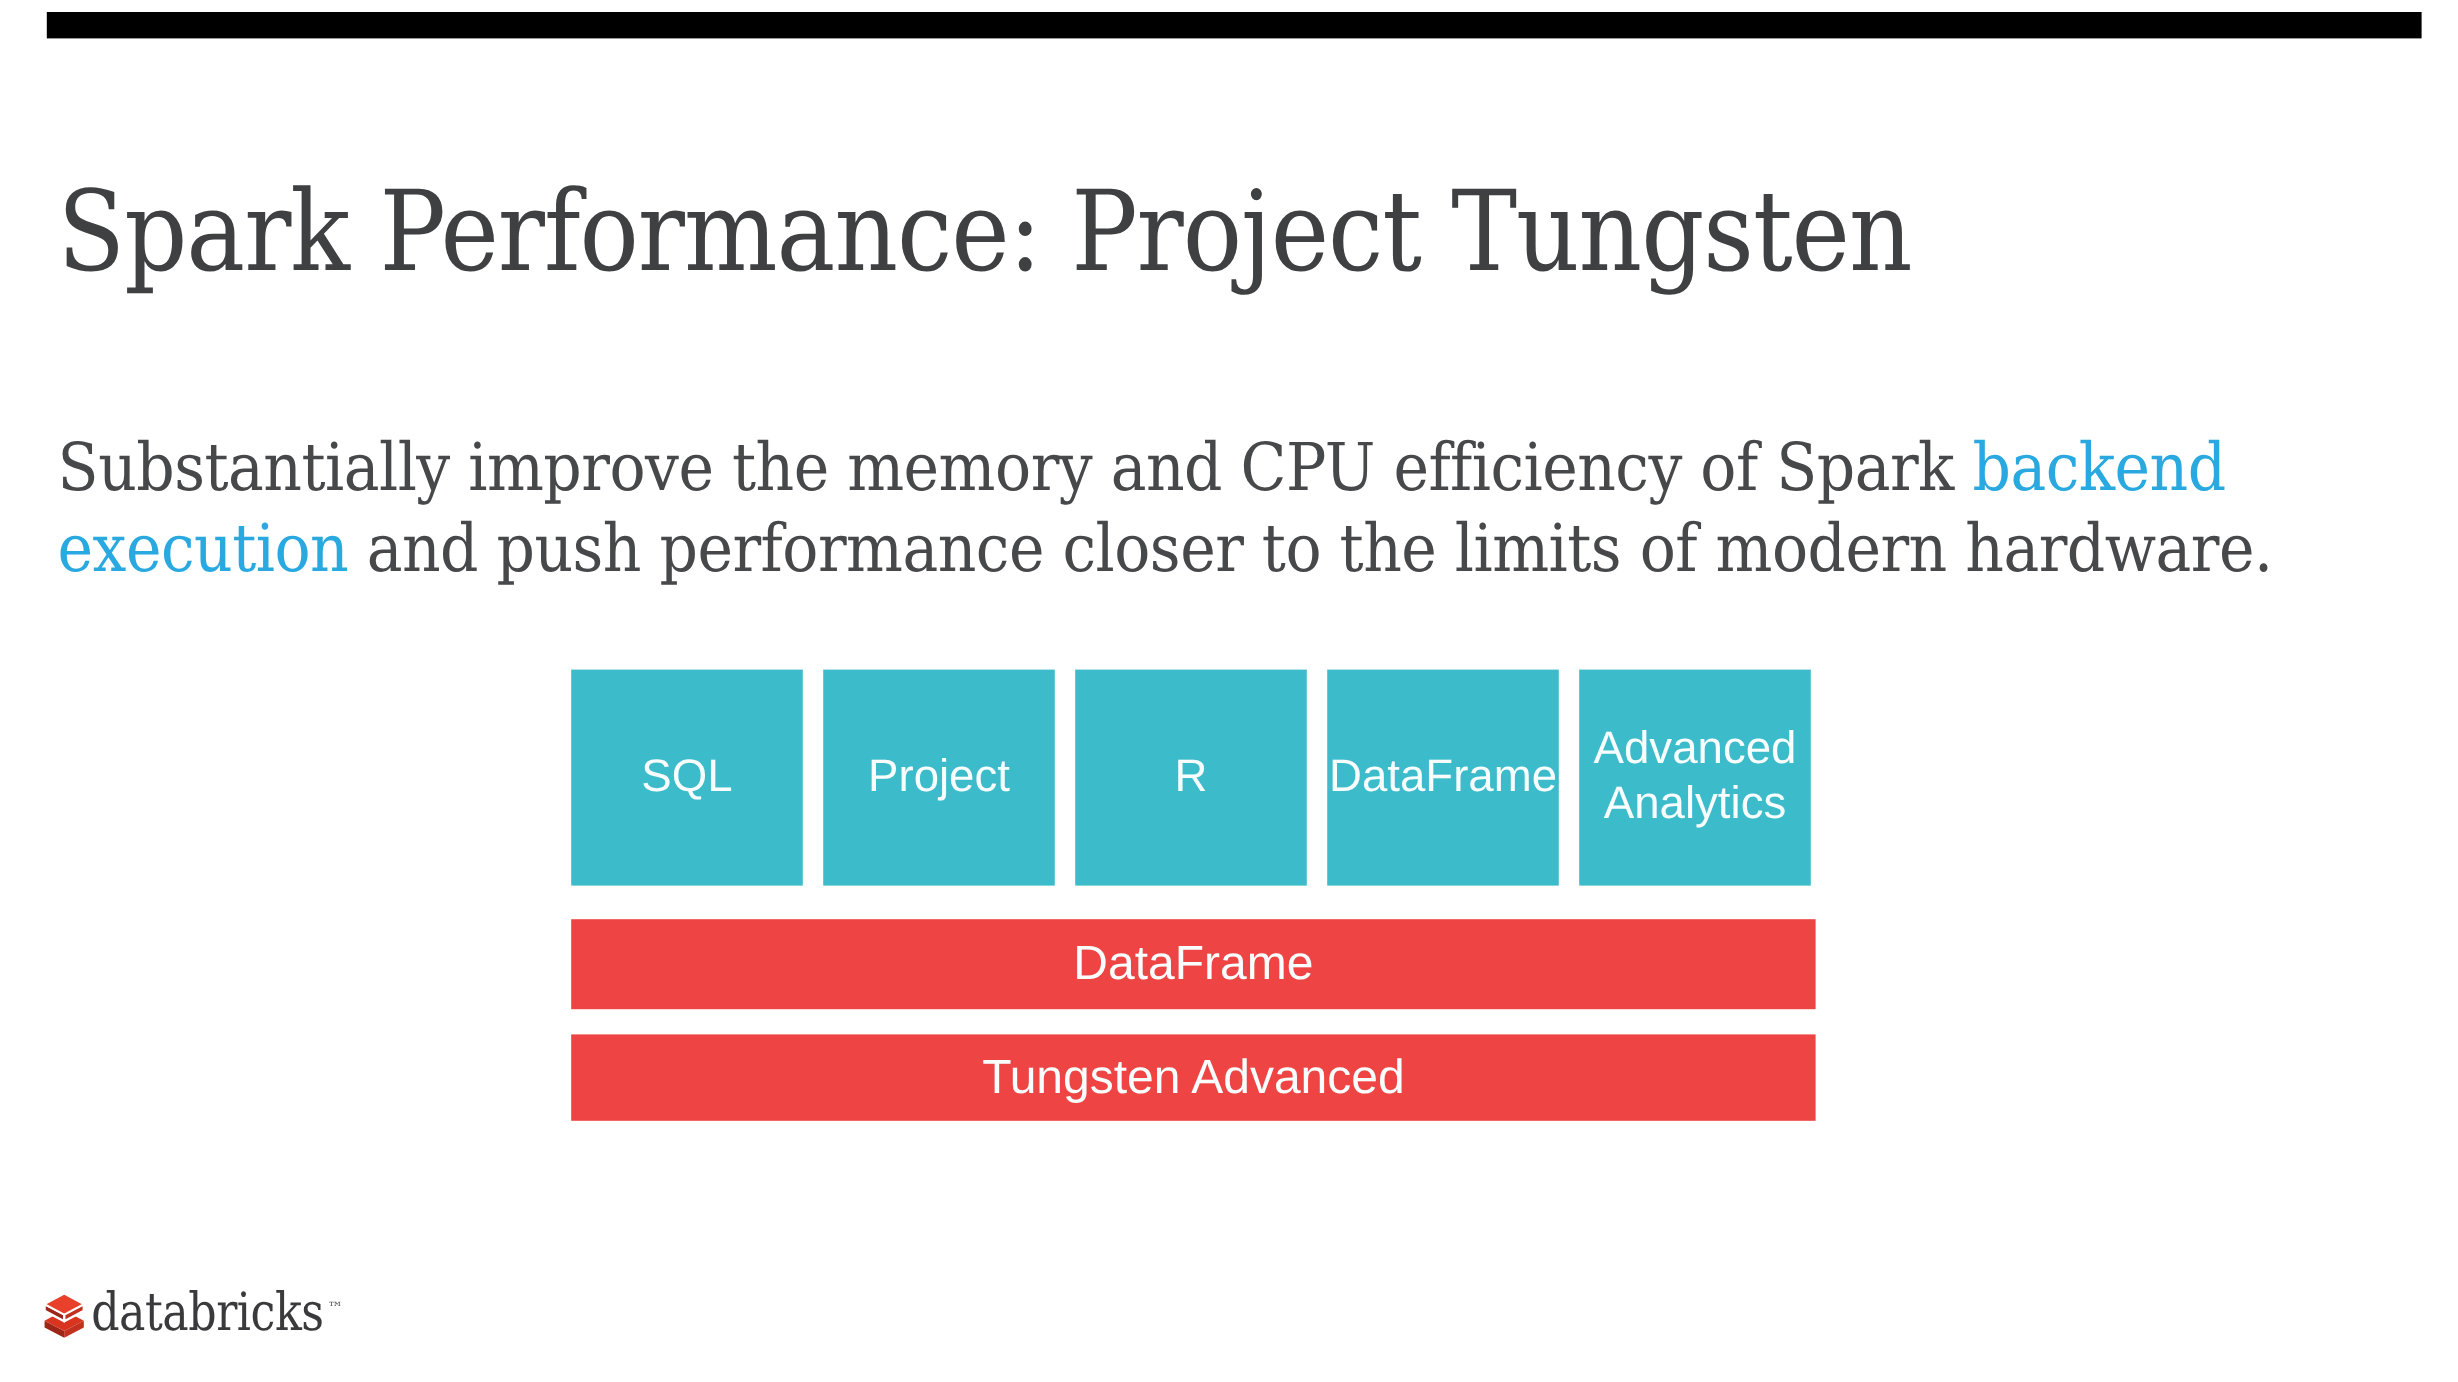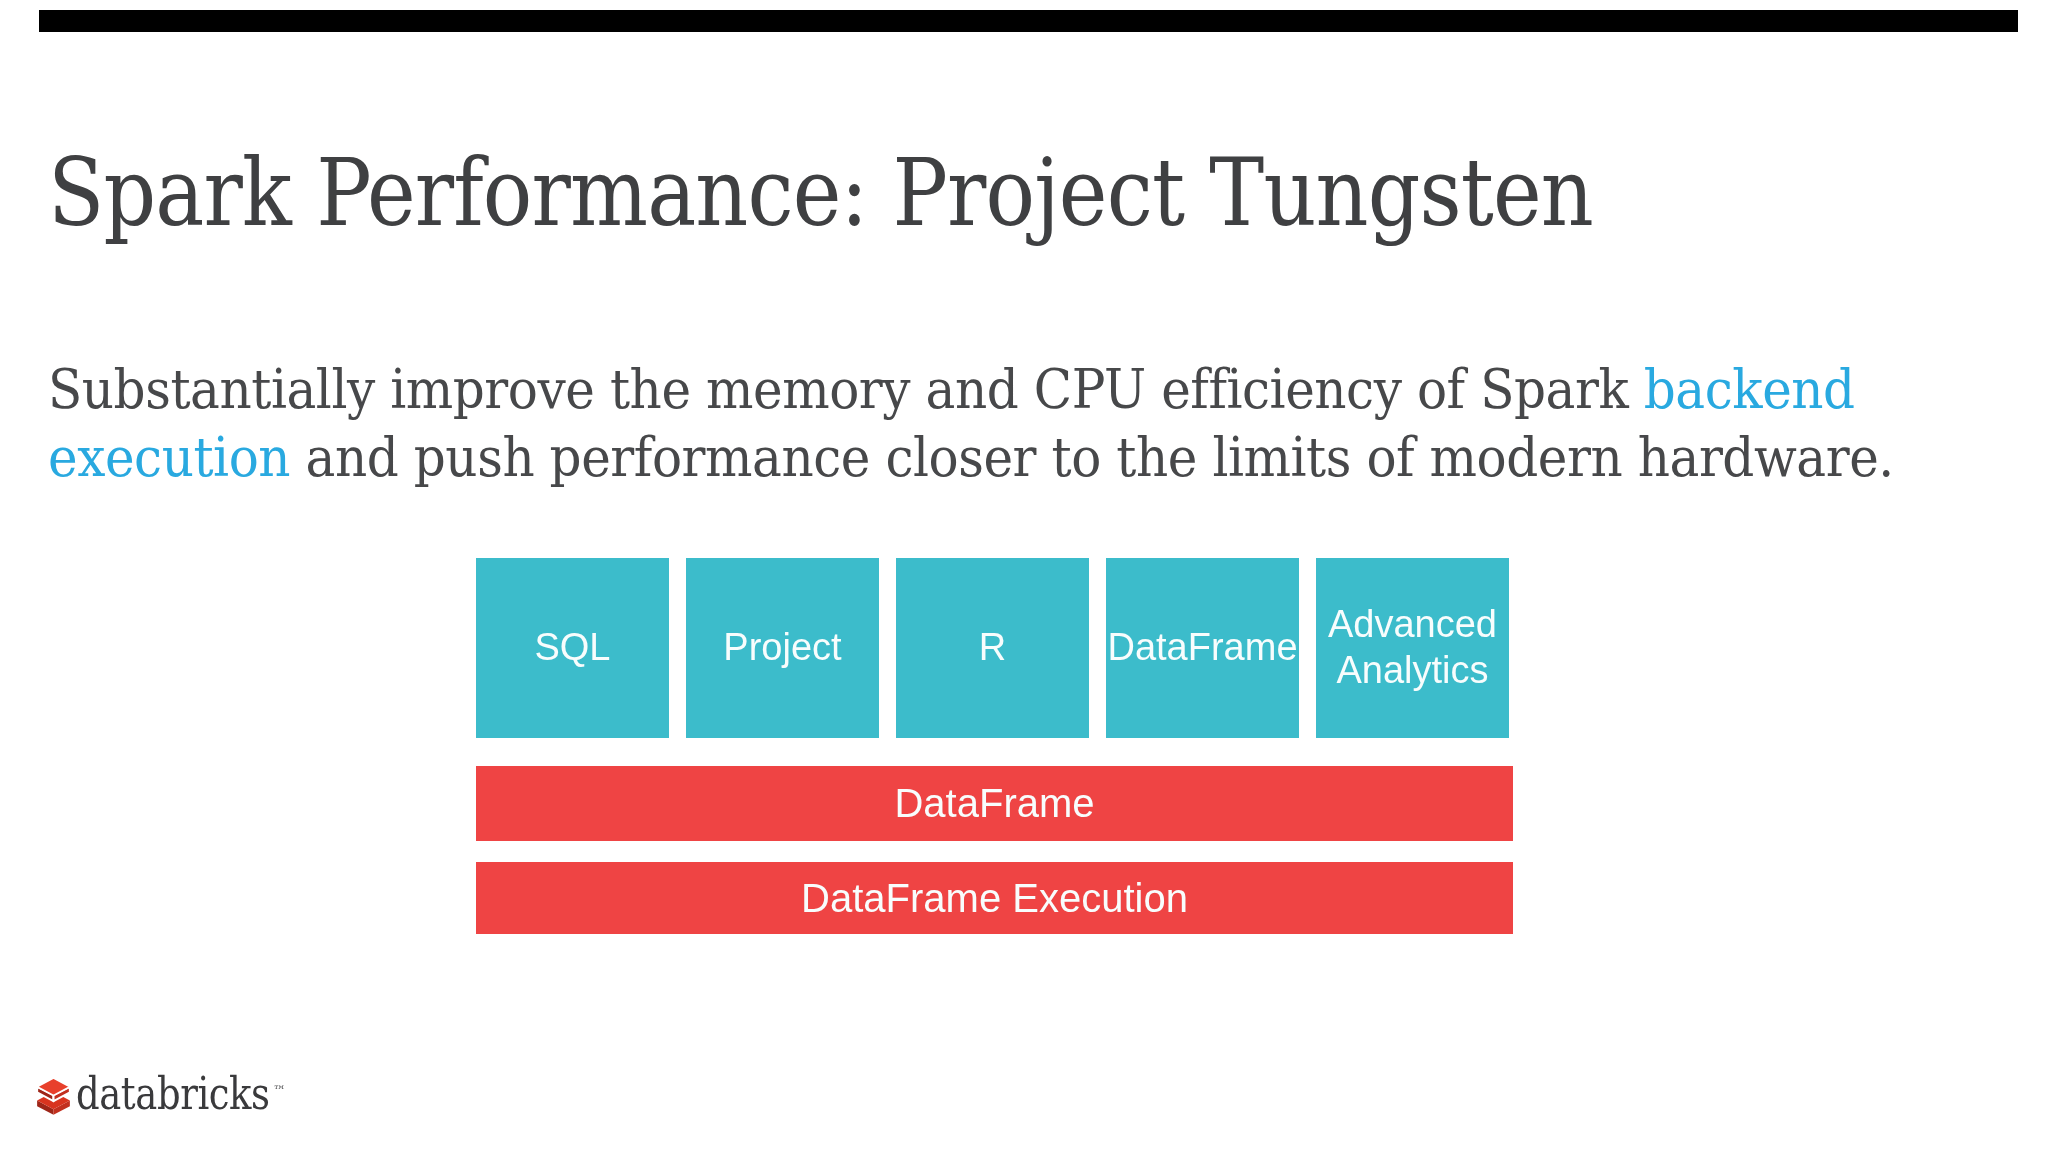--- a/index.html
+++ b/index.html
@@ -74,21 +74,21 @@
 
   <div class="stack">
     <div class="api-row">
       <div class="api-box">SQL</div>
       <div class="api-box">Project</div>
       <div class="api-box">R</div>
       <div class="api-box">DataFrame</div>
       <div class="api-box">Advanced Analytics</div>
     </div>
     <div class="layer dataframe">DataFrame</div>
-    <div class="layer tungsten">DataFrame Execution</div>
+    <div class="layer tungsten">Tungsten Advanced</div>
   </div>
 
   <div class="logo">
     <svg width="41" height="45" viewBox="0 0 40 44">
 
       <polygon points="4,24 4,29.5 20,38 20,32.5" fill="#9E2619"></polygon>
       <polygon points="36,24 36,29.5 20,38 20,32.5" fill="#C2301F"></polygon>
       <polygon points="20,15.5 36,24 20,32.5 4,24" fill="#D8341F"></polygon>
 
       <polygon points="4,10.5 4,16 20,24.5 20,19" fill="#9E2619" stroke="#ffffff" stroke-width="2" stroke-linejoin="round"></polygon>

